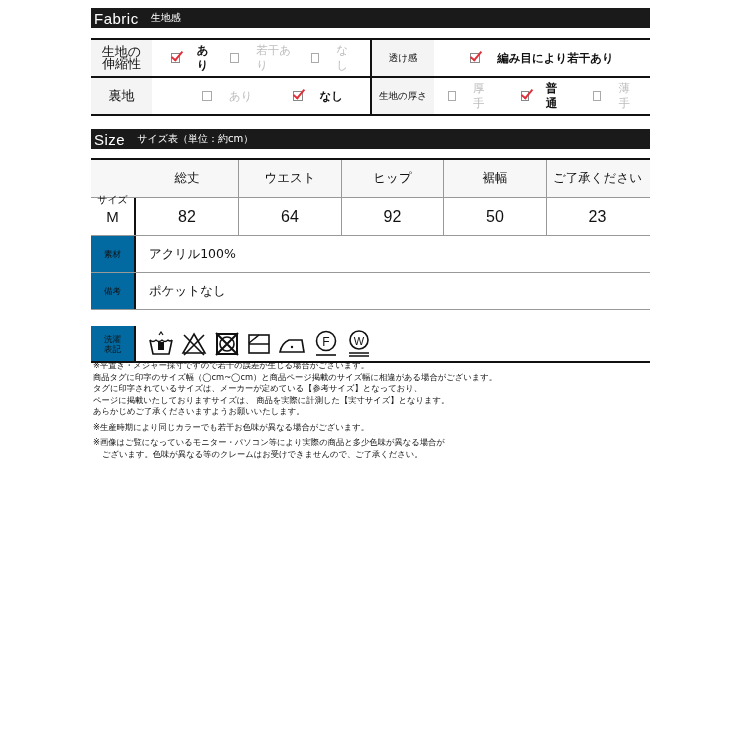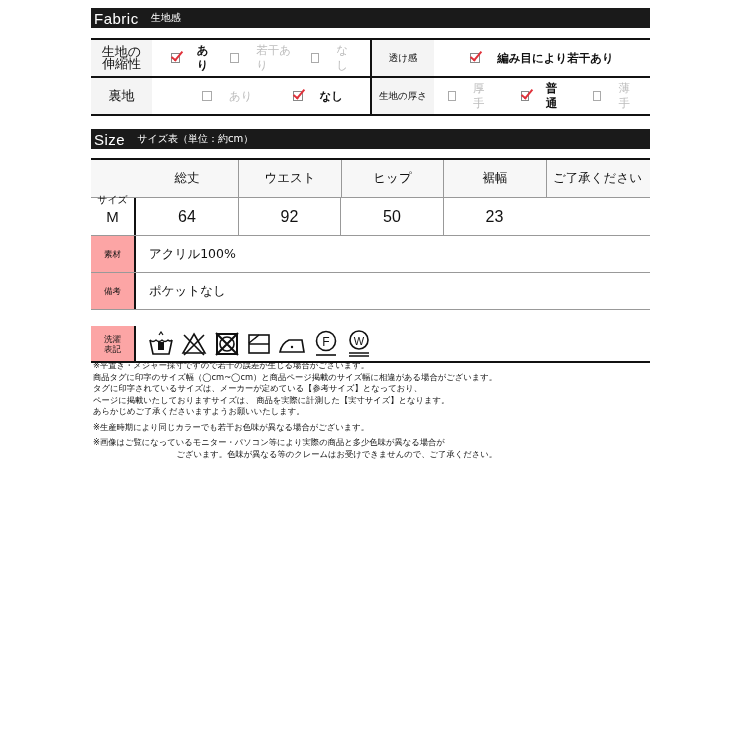--- a/index.html
+++ b/index.html
@@ -30,29 +30,29 @@
   .srow .c0 { width: 45px; border-right: 2px solid #111; display: flex; align-items: center; justify-content: center; }
   .srow .c { flex: 0 0 auto; border-right: 1px solid #999; display: flex; align-items: center; justify-content: center; }
   .srow .c:last-child { border-right: none; }
   .hdr { height: 38px; background: #f7f7f7; font-size: 12.5px; }
   .hdr .c0 { font-size: 10px; margin-top: 40px; }
   .val { height: 38px; font-family: "Liberation Sans", sans-serif; font-size: 16px; }
   .val .c0 { font-size: 15px; }
 
   .irow { display: flex; height: 37px; border-bottom: 1px solid #999; }
   .irow.last { border-bottom: 2px solid #111; height: 37px; margin-top: 16px; }
-  .irow .c0 { width: 45px; background: #fca5a5; border-right: 2px solid #111; display: flex; align-items: center; justify-content: center; font-size: 8.5px; line-height: 10px; text-align: center; }
+  .irow .c0 { width: 45px; background: #0369a1; border-right: 2px solid #111; display: flex; align-items: center; justify-content: center; font-size: 8.5px; line-height: 10px; text-align: center; }
   .irow .txt { padding-left: 13px; display: flex; align-items: center; font-size: 12.5px; }
   .icons { display: flex; align-items: center; padding-left: 12px; gap: 7px; }
   .icons svg { display: block; }
 
   .notes { position: absolute; left: 93px; top: 360px; font-size: 8.3px; line-height: 11.5px; color: #111; }
   .notes p { white-space: nowrap; }
   .notes .gap { margin-top: 4px; }
-  .notes .indent { padding-left: 9px; text-align: right; }
+  .notes .indent { padding-left: 9px; }
 </style>
 </head>
 <body>
 
 <div class="bar" style="top:8px;">
   <span class="en">Fabric</span>
   <span class="jp">生地感</span>
 </div>
 
 <div class="fabric">
@@ -123,20 +123,21 @@
   <div class="srow hdr">
     <div class="c0">サイズ</div>
     <div class="c" style="width:103px;">総丈</div>
     <div class="c" style="width:103px;">ウエスト</div>
     <div class="c" style="width:102px;">ヒップ</div>
     <div class="c" style="width:103px;">裾幅</div>
     <div class="c" style="width:101px;">ご了承ください</div>
   </div>
   <div class="srow val">
     <div class="c0">M</div>
+    <div class="c" style="width:103px;">82</div>
     <div class="c" style="width:103px;">64</div>
     <div class="c" style="width:102px;">92</div>
     <div class="c" style="width:103px;">50</div>
     <div class="c" style="width:101px;">23</div>
   </div>
   <div class="irow">
     <div class="c0">素材</div>
     <div class="txt">アクリル100%</div>
   </div>
   <div class="irow">

